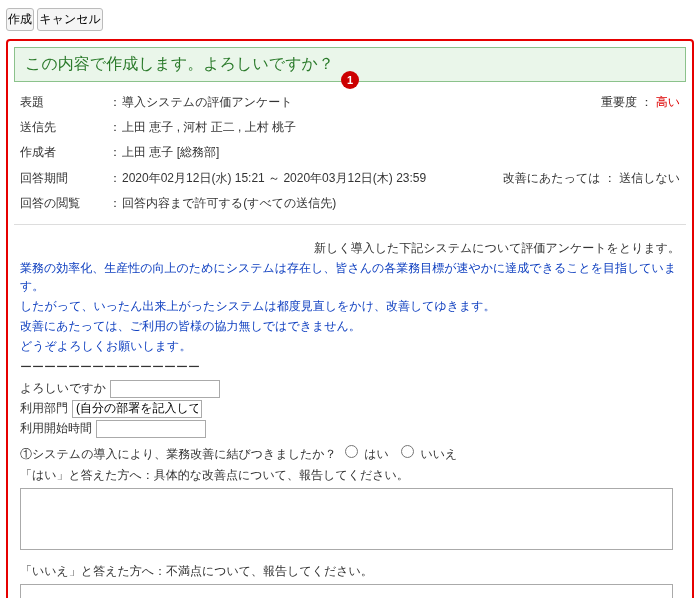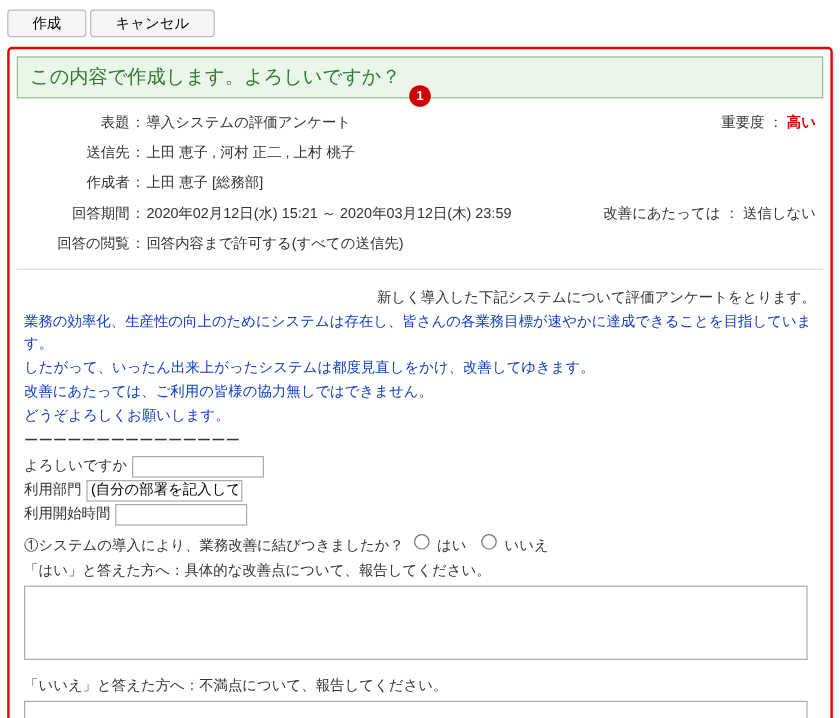--- a/index.html
+++ b/index.html
@@ -10,21 +10,21 @@
     color: #333;
     background: #fff;
     padding: 4px 6px;
   }
   .topbar, .botbar {
     padding: 4px 0;
   }
   button {
     font-family: Liberation Sans, sans-serif;
     font-size: 12px;
-    padding: 2px 20px;
+    padding: 2px 1px;
     background: #f5f5f5;
     border: 1px solid #bbb;
     border-radius: 3px;
     cursor: pointer;
   }
   .confirm-wrap {
     border: 2px solid #e60000;
     border-radius: 4px;
     padding: 6px;
     position: relative;
@@ -59,37 +59,37 @@
     margin-bottom: 8px;
   }
   .meta-row {
     display: flex;
     align-items: flex-start;
     padding: 3px 0;
     line-height: 1.6;
   }
   .meta-label {
     width: 88px;
-    text-align: right;
+    text-align: left;
     color: #333;
     flex-shrink: 0;
   }
   .meta-colon {
     width: 14px;
     text-align: center;
     flex-shrink: 0;
   }
   .meta-val {
     flex: 1;
   }
   .meta-right {
     margin-left: auto;
     white-space: nowrap;
   }
-  .priority-high { color: #d00; font-weight: bold; margin-top: 23px; }
+  .priority-high { color: #d00; font-weight: normal; margin-top: 23px; }
   .body-section {
     padding: 4px 6px;
   }
   .body-intro1 { color: #333; margin: 2px 0; line-height: 1.5; text-align: right; }
   .body-blue { color: #1040c0; margin: 2px 0; line-height: 1.5; }
   .hr-dashes { color: #333; margin: 4px 0; letter-spacing: 0; }
   .form-line {
     display: flex;
     align-items: center;
     margin: 2px 0;

